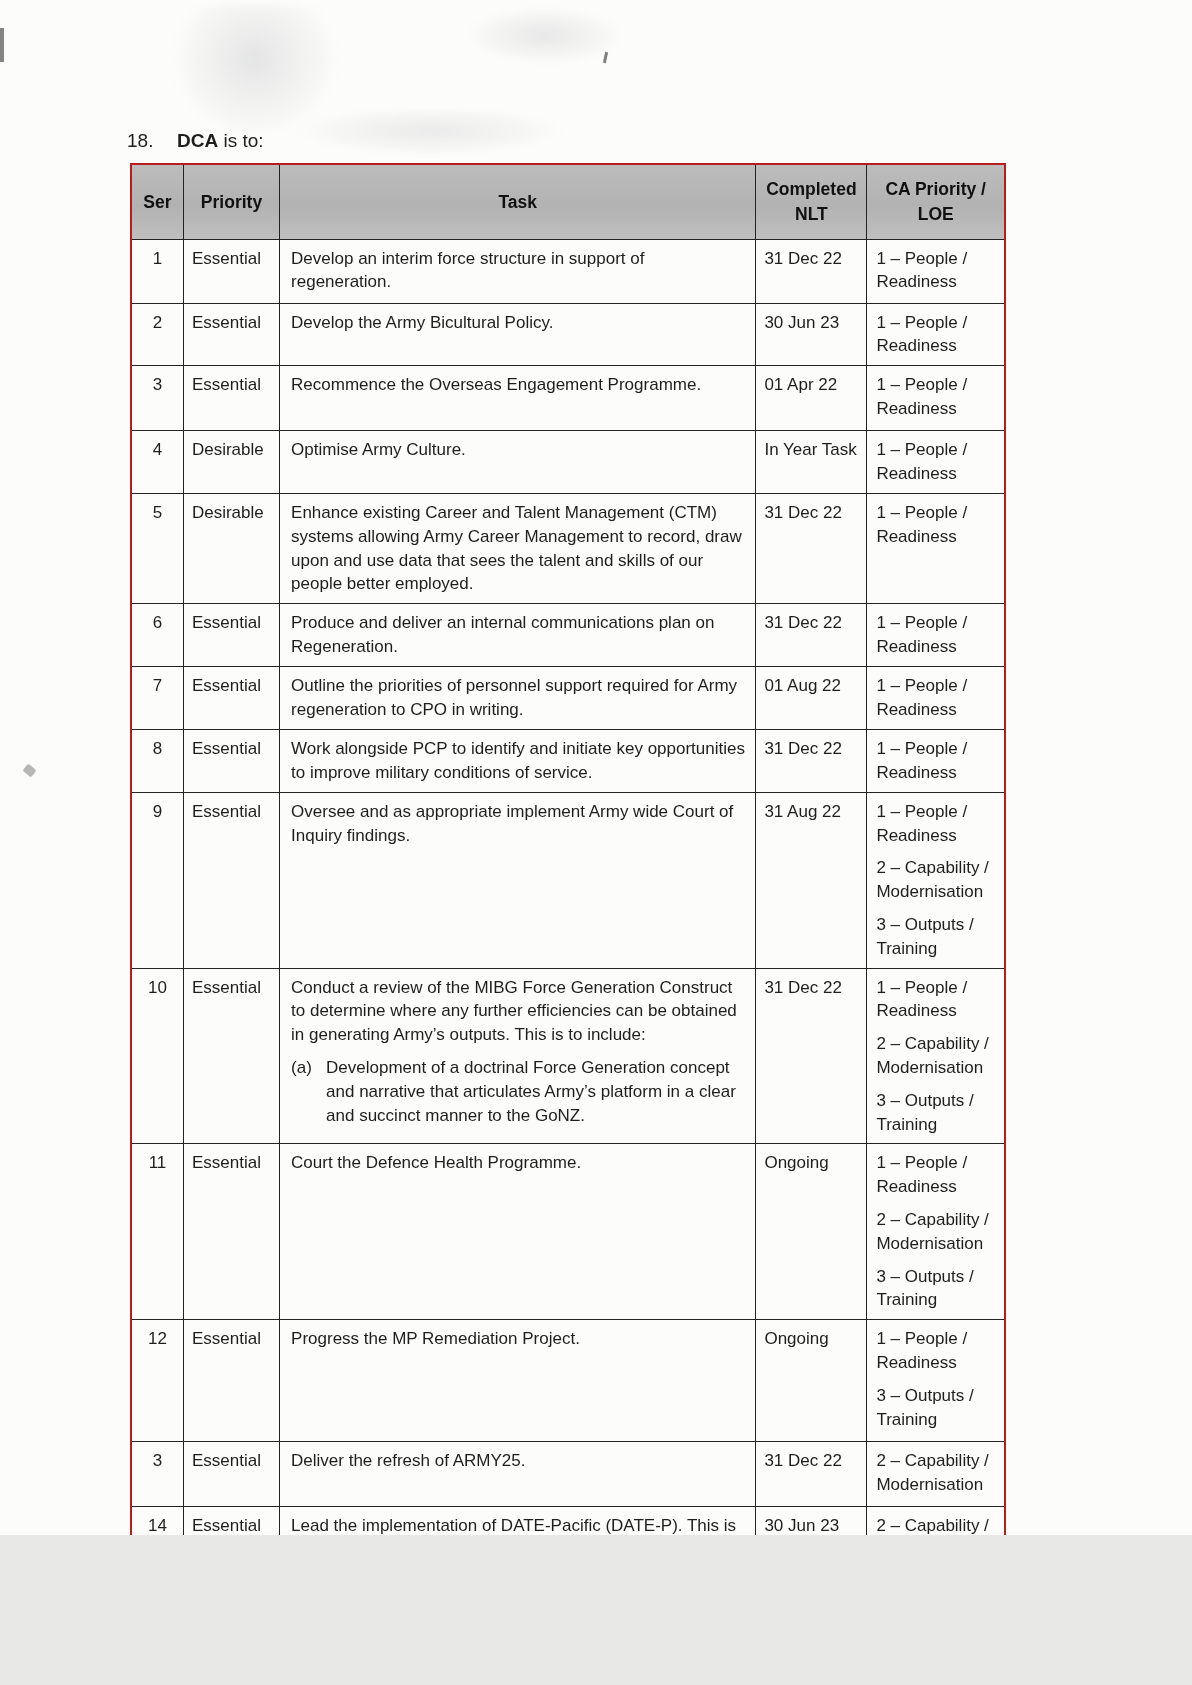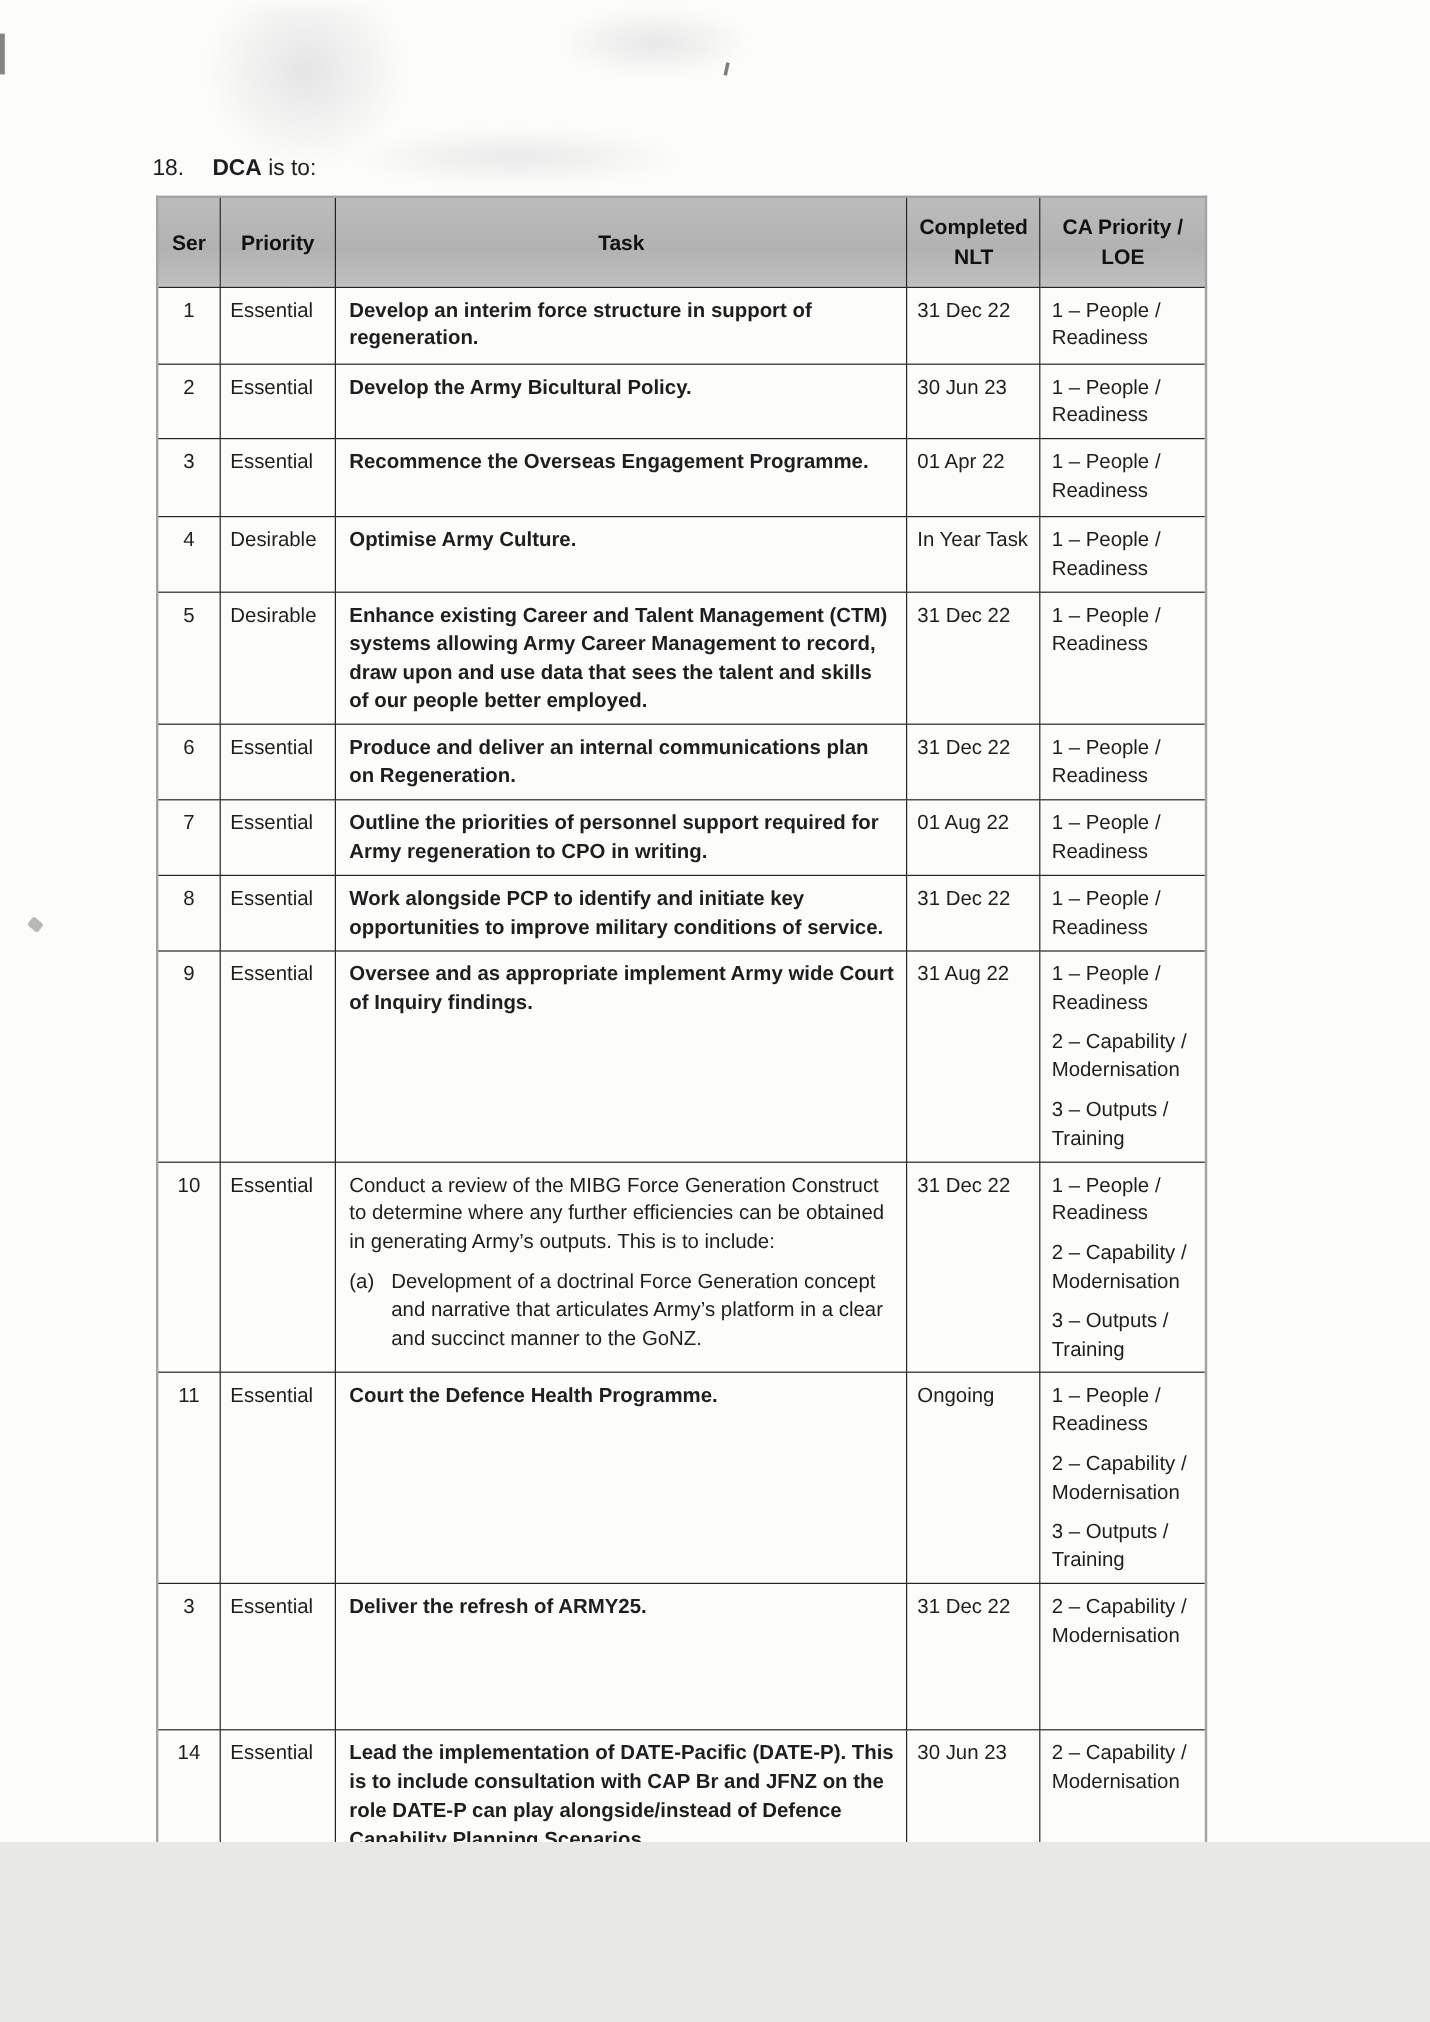--- a/index.html
+++ b/index.html
@@ -44,39 +44,39 @@
     table-layout:fixed;
     font-size:17px;
   }
   .task-table th,.task-table td{
     border:1.6px solid #232323;
     vertical-align:top;
     padding:7px 8px;
     line-height:1.4;
     word-wrap:break-word;
   }
-  .task-table{border:2px solid #a3a3a3;}
+  .task-table{border:2px solid #b91c1c;}
   .task-table thead th{
     background:linear-gradient(180deg,#bcbcbc 0%,#b2b2b2 55%,#bfbfbf 100%);
     font-weight:bold;
     text-align:center;
     vertical-align:middle;
     font-size:17.5px;
     color:#111;
   }
   col.c-ser{width:6%;}
   col.c-priority{width:11%;}
   col.c-task{width:54.5%;}
   col.c-completed{width:12.7%;}
   col.c-loe{width:15.8%;}
 
   td.ser-cell{text-align:center;}
   td.task-cell{padding-left:11px;padding-right:10px;}
   .task-par{margin:0 0 9px 0;}
-  .task-par:last-child{margin-bottom:0;font-weight:bold;}
+  .task-par:last-child{margin-bottom:0;}
   .sub-item{display:flex;gap:9px;margin-top:9px;}
   .sub-label{flex:0 0 26px;}
   .sub-text{flex:1;}
   td.loe-cell{padding-left:9px;padding-right:5px;}
   .loe-entry{margin:0 0 9px 0;}
   .loe-entry:last-child{margin-bottom:0;}
 
   
   thead tr{height:75px;}
   tbody tr:nth-child(1){height:64px;}
@@ -260,20 +260,32 @@
             <p class="task-par">Court the Defence Health Programme.</p>
           </td>
           <td class="completed-cell">Ongoing</td>
           <td class="loe-cell">
             <div class="loe-entry">1 – People / Readiness</div>
             <div class="loe-entry">2 – Capability / Modernisation</div>
             <div class="loe-entry">3 – Outputs / Training</div>
           </td>
         </tr>
         <tr>
+          <td class="ser-cell">12</td>
+          <td class="priority-cell">Essential</td>
+          <td class="task-cell">
+            <p class="task-par">Progress the MP Remediation Project.</p>
+          </td>
+          <td class="completed-cell">Ongoing</td>
+          <td class="loe-cell">
+            <div class="loe-entry">1 – People / Readiness</div>
+            <div class="loe-entry">3 – Outputs / Training</div>
+          </td>
+        </tr>
+        <tr>
           <td class="ser-cell">3</td>
           <td class="priority-cell">Essential</td>
           <td class="task-cell">
             <p class="task-par">Deliver the refresh of ARMY25.</p>
           </td>
           <td class="completed-cell">31 Dec 22</td>
           <td class="loe-cell">
             <div class="loe-entry">2 – Capability / Modernisation</div>
           </td>
         </tr>

